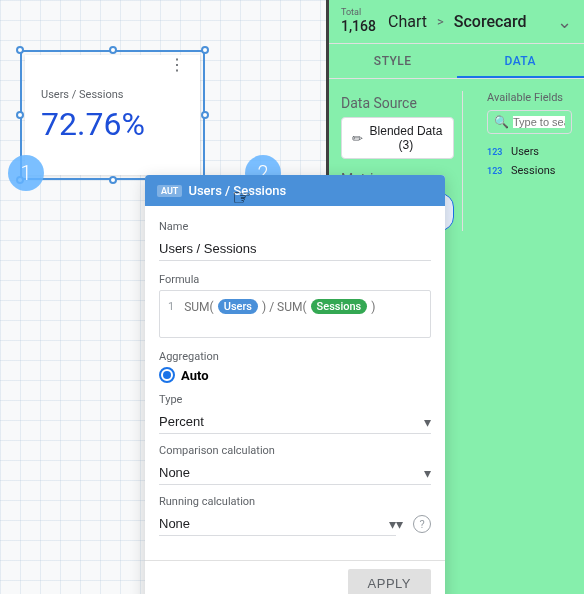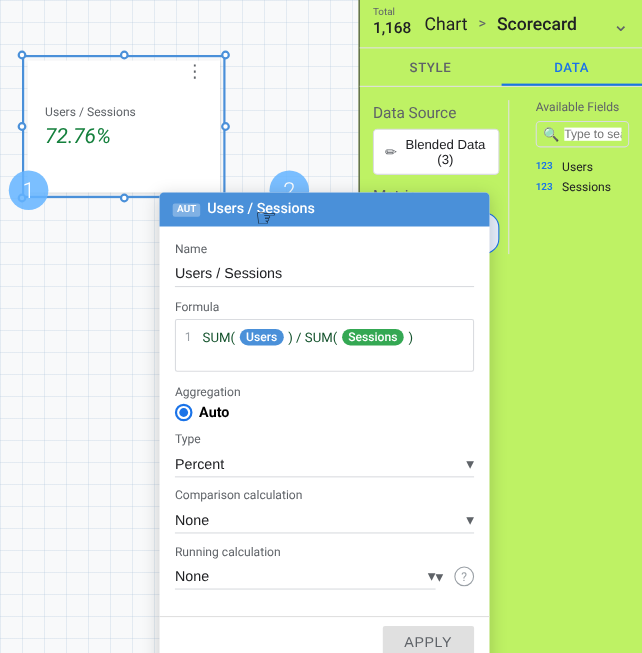--- a/index.html
+++ b/index.html
@@ -61,24 +61,23 @@
     .handle.bl { bottom: -9px; left: -9px; }
     .handle.bm { bottom: -9px; left: calc(50% - 4px); }
     .handle.br { bottom: -9px; right: -9px; }
 
     .scorecard-label {
       font-size: 11px;
       color: #5f6368;
       margin-bottom: 4px;
     }
     .scorecard-value {
-      font-size: 19px;
+      font-size: 32px;
       font-weight: 400;
-      color: #15803d;
-      font-style: italic;
+      color: #1d4ed8;
     }
 
     
     .circle-annotation {
       position: absolute;
       width: 36px; height: 36px;
       border-radius: 50%;
       background: rgba(100,180,255,0.85);
       color: white;
       font-size: 20px;
@@ -97,22 +96,22 @@
       font-size: 16px;
       cursor: pointer;
     }
 
     
     .right-panel {
       position: absolute;
       right: 0; top: 0;
       width: 258px;
       height: 594px;
-      background: #bef264;
-      border-left: 1px solid #404040;
+      background: #86efac;
+      border-left: 3px solid #404040;
       display: flex;
       flex-direction: column;
       justify-content: space-between;
     }
 
     
     .panel-header {
       display: flex;
       align-items: center;
       padding: 8px 12px;
@@ -347,21 +346,21 @@
       display: flex;
       align-items: center;
       gap: 4px;
     }
     .line-num {
       color: #9aa0a6;
       font-size: 11px;
       margin-right: 6px;
     }
     .formula-text {
-      color: #14532d;
+      color: #737373;
       font-size: 12px;
     }
     .formula-chip {
       display: inline-flex;
       align-items: center;
       padding: 1px 6px;
       border-radius: 10px;
       font-size: 11px;
       color: white;
       font-weight: 500;

